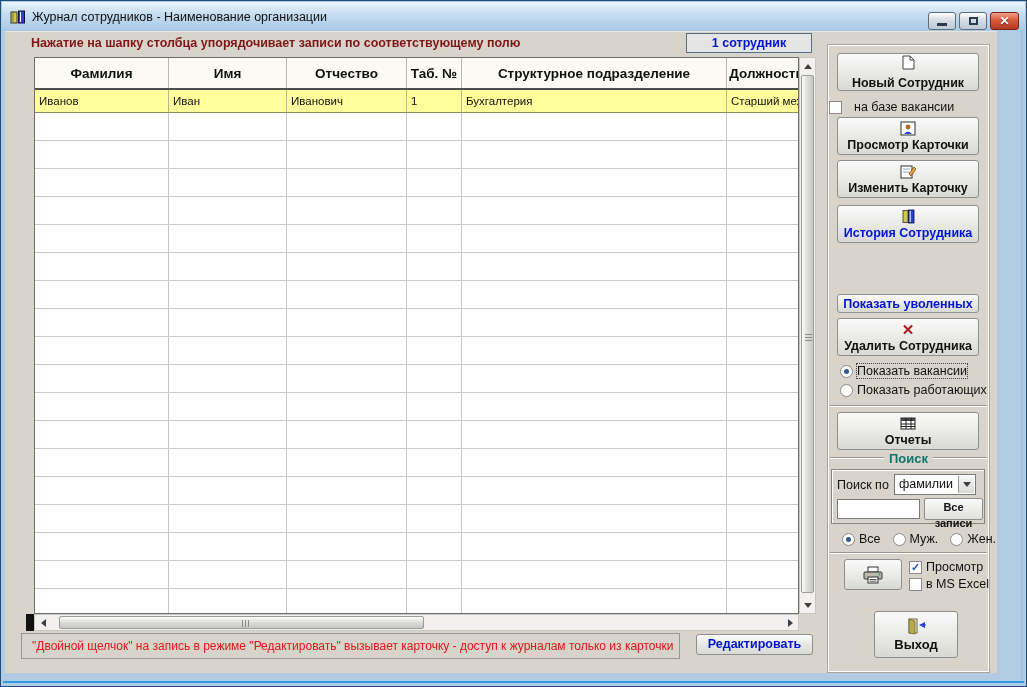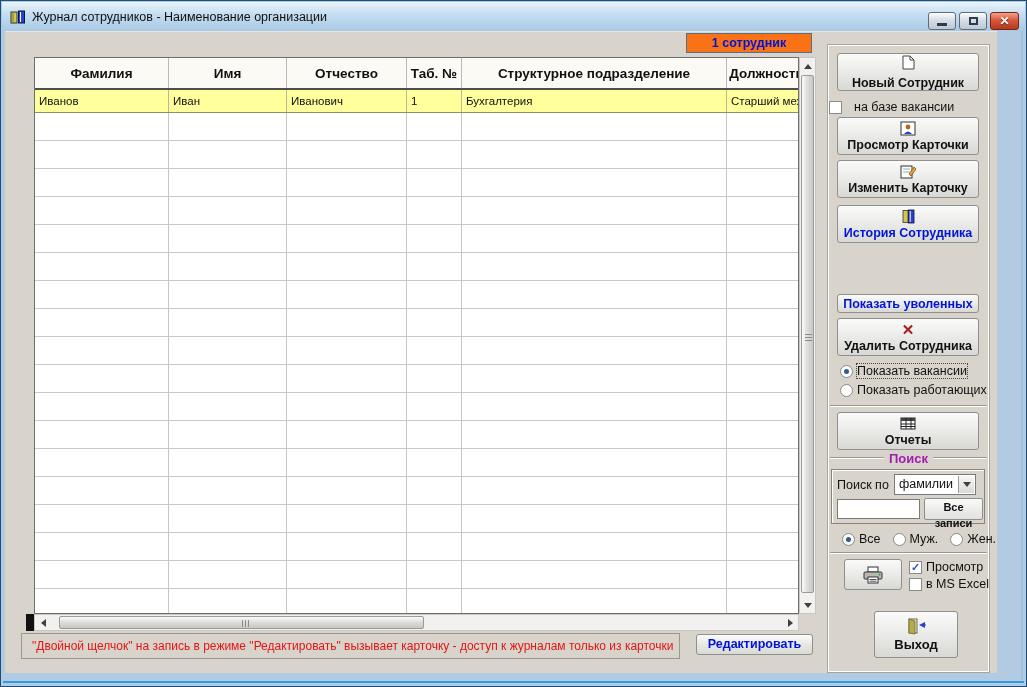--- a/index.html
+++ b/index.html
@@ -43,21 +43,21 @@
     position:absolute; left:4px; top:30px; width:992px; height:642px;
     background:#d8d4cb; border-top:1px solid #e8e5de;
   }
 
   .hint-top {
     position:absolute; left:26px; top:4px;
     font-size:12.5px; font-weight:bold; color:#7e1616;
   }
   .counter-box {
     position:absolute; left:681px; top:1px; width:126px; height:20px;
-    background:#f97316; border:1px solid #55708c;
+    background:#e5e5e5; border:1px solid #55708c;
     color:#0014d8; font-size:12.5px; font-weight:bold;
     text-align:center; line-height:18px;
   }
 
   
   .table-wrap {
     position:absolute; left:29px; top:25px; width:765px; height:557px;
     background:#fff; border:1px solid #6e6e6e; overflow:hidden;
   }
   .grid-header {
@@ -154,21 +154,21 @@
     width:13px; height:13px; background:#fff; border:1px solid #8a8a8a; flex:none;
     font-size:11px; line-height:11px; text-align:center; color:#2858c8; font-weight:bold;
   }
   .rad { width:13px; height:13px; border-radius:50%; background:#fdfdfd; border:1px solid #8a8a8a; flex:none; position:relative; }
   .rad.on::after { content:""; position:absolute; left:3px; top:3px; width:5px; height:5px; border-radius:50%; background:#2f5d8f; }
   .focus-dots { outline:1px dotted #444; }
   .groove { position:absolute; left:2px; width:157px; height:2px; border-top:1px solid #9a968e; border-bottom:1px solid #fff; }
   .legend {
     position:absolute; left:2px; top:406px; width:157px; height:14px;
     display:flex; align-items:center; gap:5px;
-    color:#a21caf; font-size:13px; font-weight:bold;
+    color:#0f766e; font-size:13px; font-weight:bold;
   }
   .legend .line { flex:1; height:2px; border-top:1px solid #9a968e; border-bottom:1px solid #fff; }
 
   .search-box { position:absolute; left:3px; top:424px; width:154px; height:55px; border:1px solid #89857d; box-shadow:inset 1px 1px 0 #fff; }
   .search-label { position:absolute; left:5px; top:8px; font-size:12.5px; color:#111; }
   .combo { position:absolute; left:62px; top:4px; width:82px; height:21px; background:#fff; border:1px solid #7a7a7a; }
   .combo-text { position:absolute; left:4px; top:2px; font-size:12.5px; color:#111; }
   .combo-btn {
     position:absolute; right:1px; top:1px; bottom:1px; width:16px;
     background:linear-gradient(#f7f7f7,#d9d9d6); border-left:1px solid #9a9a96;
@@ -218,20 +218,21 @@
     <div class="win-btn max">
         <div class="glyph-max"></div>
       </div>
     <div class="win-btn close">
         <span class="glyph-close">✕</span>
       </div>
   </div>
 
   <div class="client">
 
+    <div class="hint-top">Нажатие на шапку столбца упорядочивает записи  по соответствующему полю</div>
     <div class="counter-box">1 сотрудник</div>
 
     <div class="table-wrap">
       <div class="grid-header">
         <div class="cell c0">Фамилия</div>
         <div class="cell c1">Имя</div>
         <div class="cell c2">Отчество</div>
         <div class="cell c3">Таб. №</div>
         <div class="cell c4">Структурное подразделение</div>
         <div class="cell c5">Должность</div>

